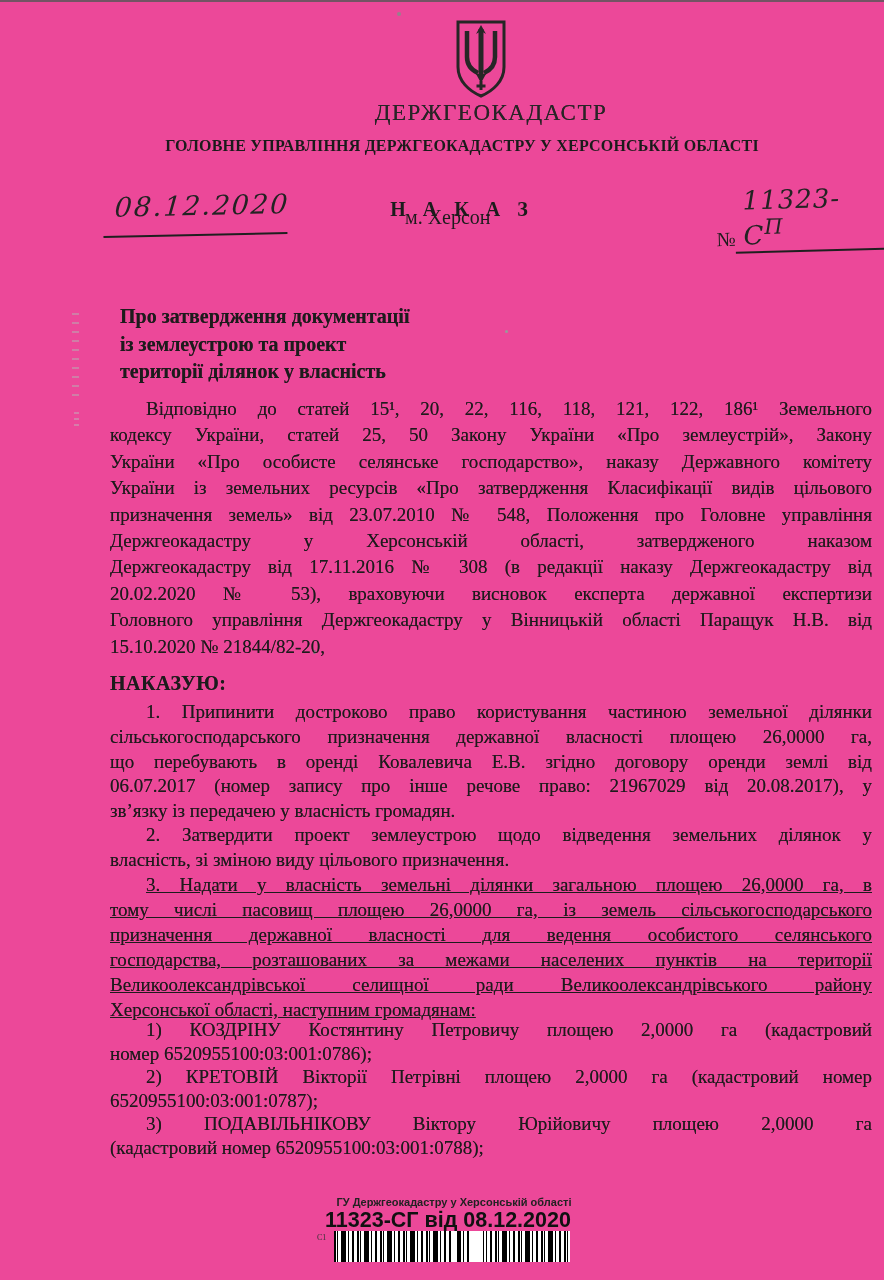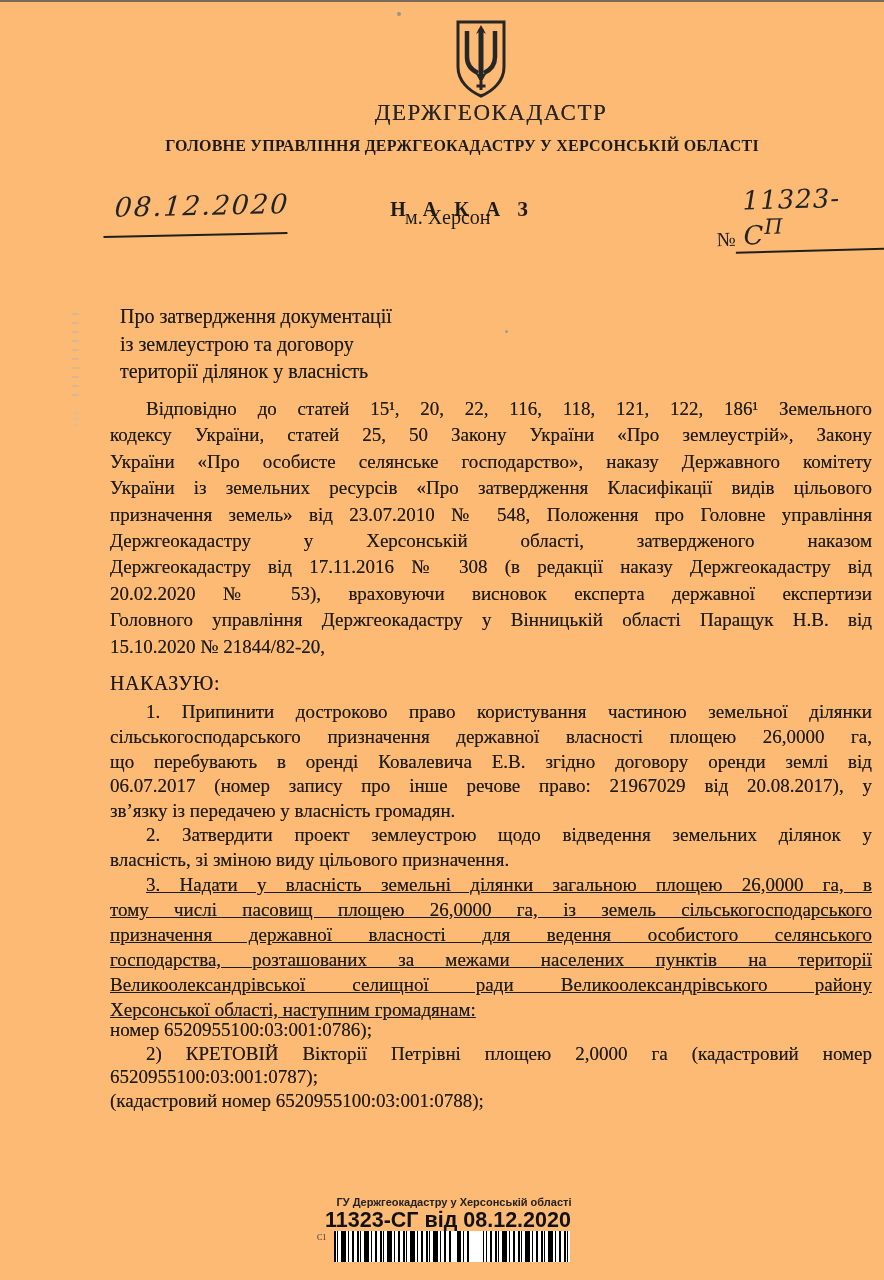--- a/index.html
+++ b/index.html
@@ -1,18 +1,18 @@
 <!DOCTYPE html>
 <html><head>
 <meta charset="utf-8">
 <style>
   html,body { margin:0; padding:0; background:#e8e8e8; }
   .page {
     position:relative; width:884px; height:1280px; margin:0 auto;
-    background:#fdba74; overflow:hidden;
+    background:#ec4899; overflow:hidden;
     font-family:"Liberation Serif", serif; color:#1c1c1c;
   }
   .abs { position:absolute; }
   
   .top-edge { left:0; top:0; width:884px; height:2px; background:#565656; opacity:.8; }
   .spk1 { left:397px; top:12px; width:4px; height:4px; background:#8a8a8a; border-radius:50%; opacity:.85; }
   .spk2 { left:313px; top:650px; width:3px; height:4px; background:#7a7a7a; border-radius:50%; }
   .spk3 { left:505px; top:330px; width:3px; height:3px; background:#9a9a9a; border-radius:50%; }
   .margin-art1 { left:72px; top:313px; width:7px; height:84px;
     background:repeating-linear-gradient(180deg,#b3b3b3 0 2px, transparent 2px 9px); opacity:.5; }
@@ -33,25 +33,25 @@
   .hand { font-family:"DejaVu Serif", serif; font-style:italic; color:#232323; }
   .hand.date { font-size:27px; letter-spacing:2px; display:inline-block; transform:skewX(-6deg); }
   .city { left:405px; top:206px; font-size:20px; }
   .num-group { left:716px; top:184px; display:flex; align-items:flex-end; transform:rotate(-1.5deg); }
   .numsign { font-size:20px; padding-bottom:3px; }
   .hand.num { font-size:26px; letter-spacing:1px; border-bottom:2px solid #1f1f1f;
     padding:0 4px 1px 8px; display:inline-block; }
   .hand.num .sup { font-size:21px; vertical-align:10px; }
 
   
-  .title { left:120px; top:303px; width:600px; font-weight:400; font-size:20px; line-height:27.5px; }
+  .title { left:120px; top:303px; width:600px; font-weight:700; font-size:20px; line-height:27.5px; }
   .para, .order-heading, .title { text-shadow:0 0 .45px rgba(0,0,0,.55); }
   .para { width:762px; left:110px; font-size:19px; }
   .intro { top:396px; line-height:26.4px; }
-  .order-heading { left:110px; top:672px; font-weight:400; font-size:20px; letter-spacing:.5px; }
+  .order-heading { left:110px; top:672px; font-weight:700; font-size:20px; letter-spacing:.5px; }
   .item1 { top:700px; line-height:24.8px; }
   .item2 { top:822px; line-height:25px; }
   .item3 { top:872px; line-height:25px;text-decoration:underline; }
   .grantees { top:1018px; line-height:23.6px; }
 
   .jline { text-align:justify; text-align-last:justify; }
   .jline.last { text-align-last:left; }
   .jline.indent { text-indent:36px; }
   .plain-lines .jline { text-align:left; text-align-last:left; }
 
@@ -101,21 +101,21 @@
     <span class="hand date">08.12.2020</span>
   </div>
   <div class="abs city">м. Херсон</div>
   <div class="abs num-group">
     <span class="numsign">№</span>
     <span class="hand num"><span>11323-С</span><span class="sup">П</span></span>
   </div>
 
   <div class="abs title plain-lines">
       <div class="jline">Про затвердження документації</div>
-      <div class="jline">із землеустрою та договору</div>
+      <div class="jline">із землеустрою та проект</div>
       <div class="jline last">території ділянок у власність</div>
     </div>
 
   <div class="abs para intro">
       <div class="jline indent">Відповідно до статей 15¹, 20, 22, 116, 118, 121, 122, 186¹ Земельного</div>
       <div class="jline">кодексу України, статей 25, 50 Закону України «Про землеустрій», Закону</div>
       <div class="jline">України «Про особисте селянське господарство», наказу Державного комітету</div>
       <div class="jline">України із земельних ресурсів «Про затвердження Класифікації видів цільового</div>
       <div class="jline">призначення земель» від 23.07.2010 № 548, Положення про Головне управління</div>
       <div class="jline">Держгеокадастру у Херсонській області, затвердженого наказом</div>
@@ -142,27 +142,29 @@
       <div class="jline indent">3. Надати у власність земельні ділянки загальною площею 26,0000 га, в</div>
       <div class="jline">тому числі пасовищ площею 26,0000 га, із земель сільськогосподарського</div>
       <div class="jline">призначення державної власності для ведення особистого селянського</div>
       <div class="jline">господарства, розташованих за межами населених пунктів на території</div>
       <div class="jline">Великоолександрівської селищної ради Великоолександрівського району</div>
       <div class="jline last">Херсонської області, наступним громадянам:</div>
     </div>
 
   <div class="abs para grantees">
     <div>
+        <div class="jline indent">1) КОЗДРІНУ Костянтину Петровичу площею 2,0000 га (кадастровий</div>
         <div class="jline last">номер 6520955100:03:001:0786);</div>
       </div>
     <div>
         <div class="jline indent">2) КРЕТОВІЙ Вікторії Петрівні площею 2,0000 га (кадастровий номер</div>
         <div class="jline last">6520955100:03:001:0787);</div>
       </div>
     <div>
+        <div class="jline indent">3) ПОДАВІЛЬНІКОВУ Віктору Юрійовичу площею 2,0000 га</div>
         <div class="jline last">(кадастровий номер 6520955100:03:001:0788);</div>
       </div>
   </div>
 
   <div class="abs f-office">ГУ Держгеокадастру у Херсонській області</div>
   <div class="abs f-ref">11323-СГ від 08.12.2020</div>
   <div class="abs f-caption">С1</div>
   <div class="abs barcode"></div>
   <div class="abs barcode-gap1"></div>
   <div class="abs barcode-gap2"></div>

